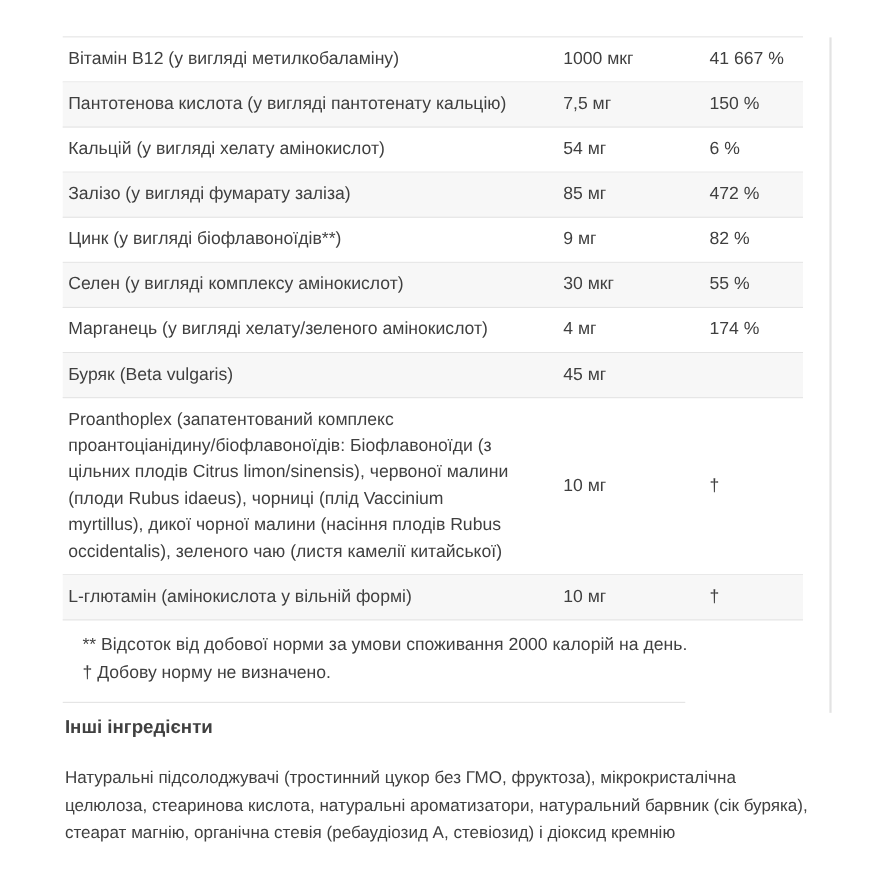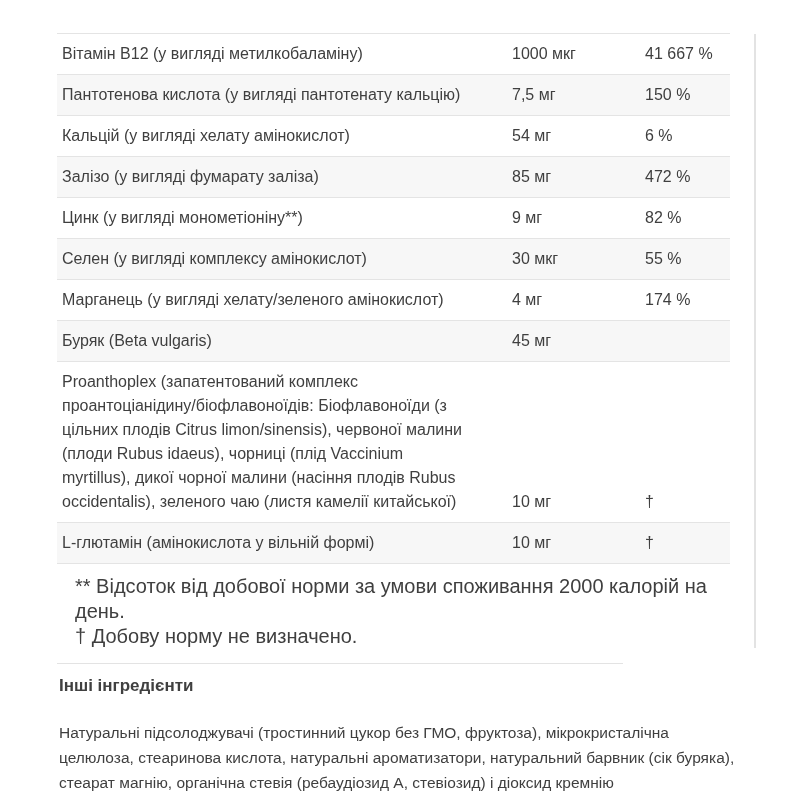--- a/index.html
+++ b/index.html
@@ -17,21 +17,21 @@
     left: 57px;
     top: 33px;
     width: 676px;
   }
   .facts-table {
     border-top: 1px solid #e4e4e4;
     width: 673px;
   }
   .row {
     display: flex;
-    align-items: flex-end;
+    align-items: center;
     padding: 8px 0;
     line-height: 24px;
     font-size: 16px;
     border-bottom: 1px solid #e4e4e4;
   }
   .row:nth-child(even) {
     background: #f7f7f7;
   }
   .cell { box-sizing: border-box; }
   .cell.name {
@@ -49,21 +49,21 @@
   .scrollbar-track {
     position: absolute;
     left: 754px;
     top: 34px;
     width: 2px;
     height: 614px;
     background: #e3e3e3;
   }
   .footnotes {
     margin: 10px 0 0 18px;
-    font-size: 20px;
+    font-size: 16px;
     line-height: 25px;
   }
   .divider {
     border: none;
     border-top: 1px solid #e3e3e3;
     width: 566px;
     margin: 14px 0 0 0;
   }
   .other-heading {
     font-size: 17px;
@@ -103,21 +103,21 @@
     <div class="cell dv">6 %</div>
   </div>
 
   <div class="row">
     <div class="cell name">Залізо (у вигляді фумарату заліза)</div>
     <div class="cell amt">85 мг</div>
     <div class="cell dv">472 %</div>
   </div>
 
   <div class="row">
-    <div class="cell name">Цинк (у вигляді монометіоніну**)</div>
+    <div class="cell name">Цинк (у вигляді біофлавоноїдів**)</div>
     <div class="cell amt">9 мг</div>
     <div class="cell dv">82 %</div>
   </div>
 
   <div class="row">
     <div class="cell name">Селен (у вигляді комплексу амінокислот)</div>
     <div class="cell amt">30 мкг</div>
     <div class="cell dv">55 %</div>
   </div>
 

